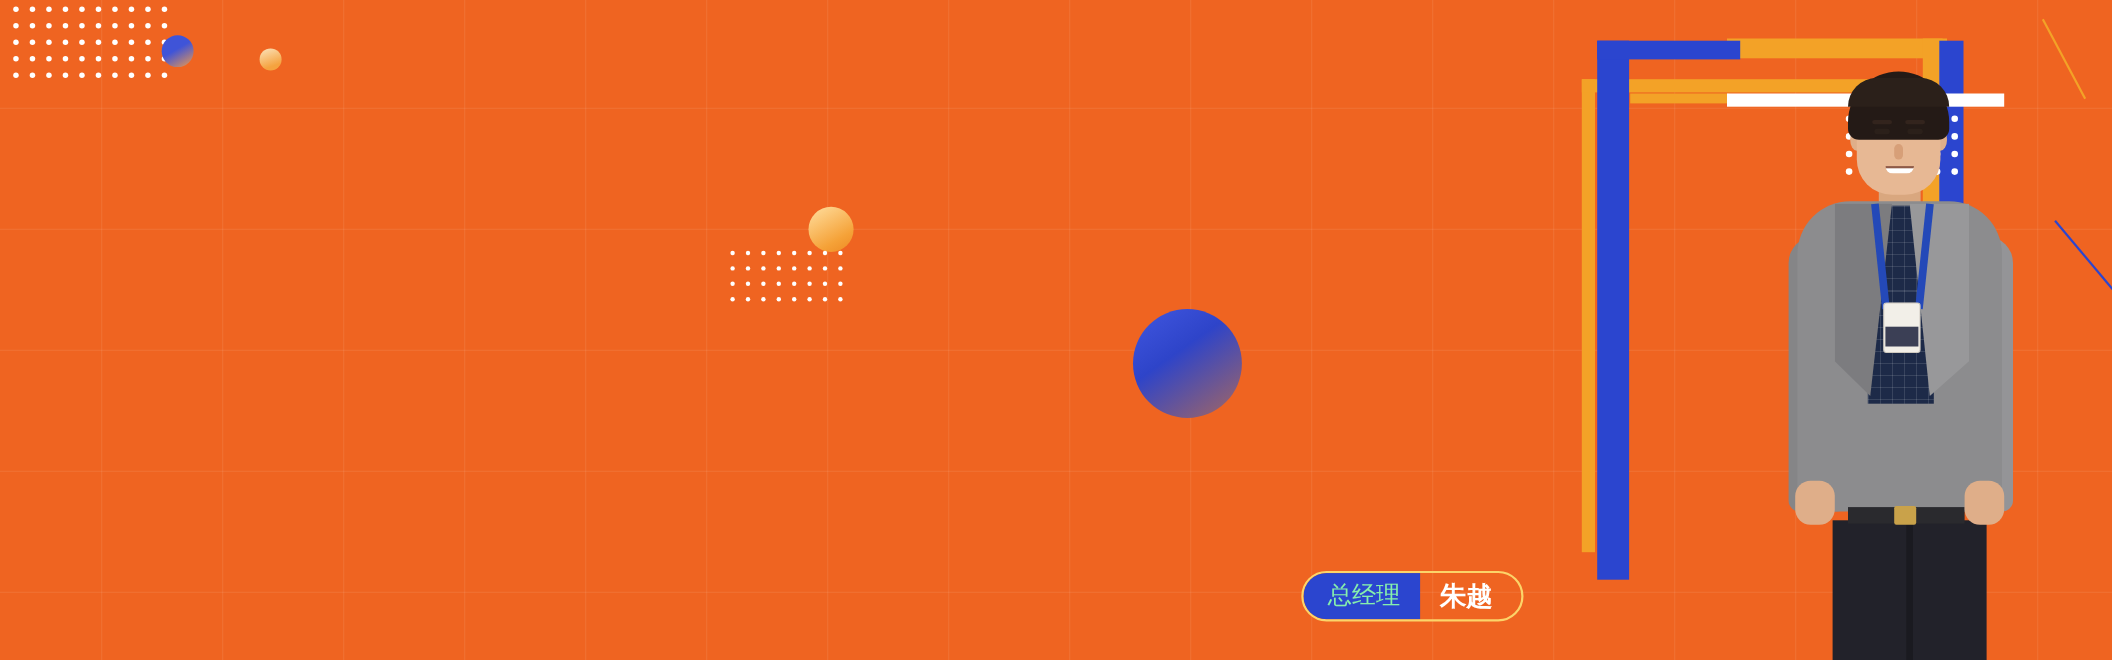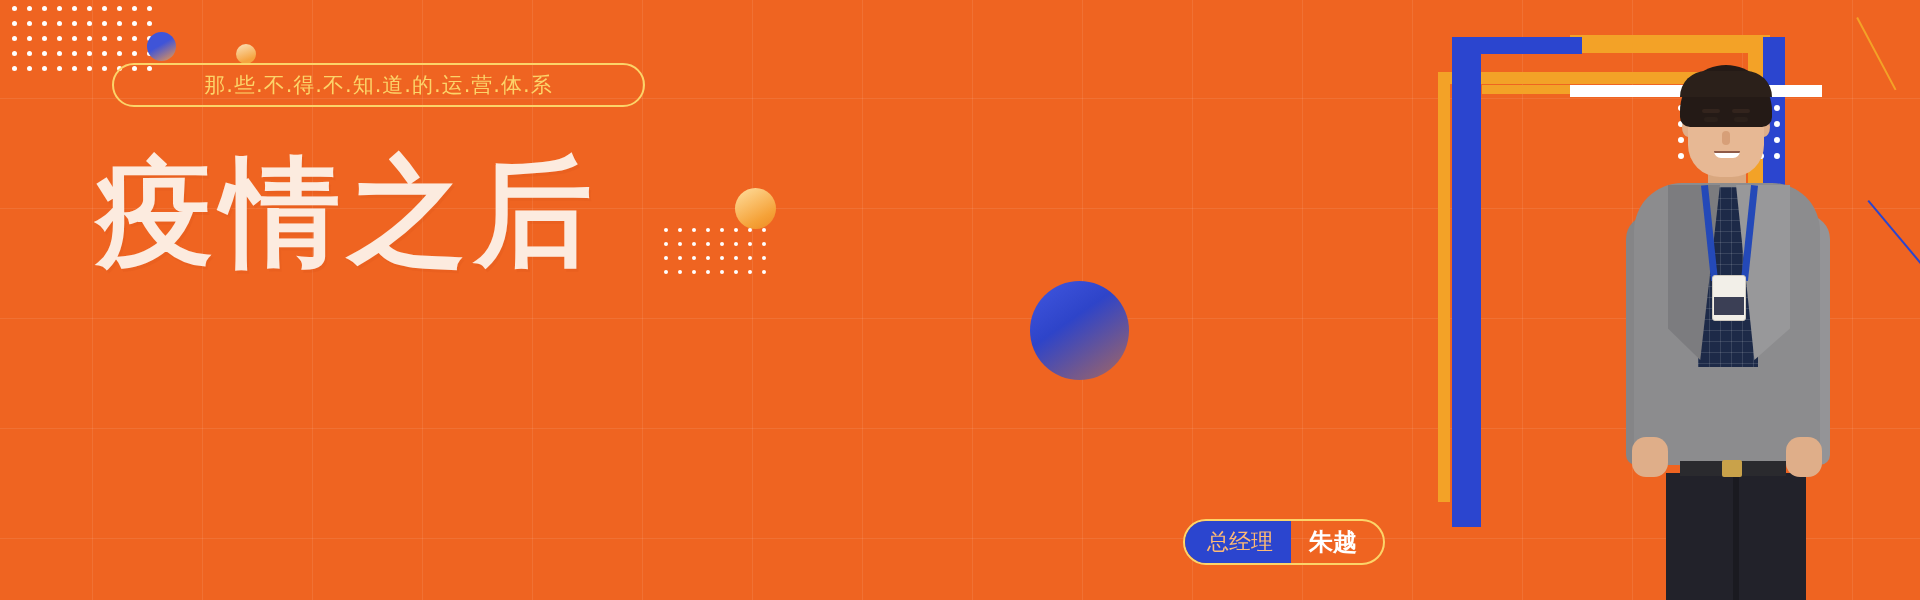--- a/index.html
+++ b/index.html
@@ -80,21 +80,21 @@
   }
 
   
   .badge {
     position:absolute; left:1183px; top:519px;
     height:46px; display:flex; align-items:stretch;
     border:2px solid #FCD469; border-radius:23px;
     overflow:hidden;
   }
   .badge .role {
-    background:#2B45CF; color:#fdba74;
+    background:#2B45CF; color:#86efac;
     display:flex; align-items:center; justify-content:center;
     padding:0 18px 0 22px; font-size:22px; line-height:1;
     font-family:"DejaVu Sans","Liberation Sans",sans-serif;
   }
   .badge .nm {
     background:transparent; color:#FFFFFF;
     display:flex; align-items:center; justify-content:center;
     padding:0 26px 0 18px; font-size:24px; font-weight:700; line-height:1;
     font-family:"DejaVu Sans","Liberation Sans",sans-serif;
   }
@@ -212,25 +212,21 @@
       <i style="left: 105px; top: 60px; width: 5px; height: 5px;"></i>
       <i style="left: 120px; top: 60px; width: 5px; height: 5px;"></i>
       <i style="left: 135px; top: 60px; width: 5px; height: 5px;"></i>
     </div>
 
   <div class="circ circ-blue-sm"></div>
   <div class="circ circ-amber-sm"></div>
   <div class="circ circ-amber-md"></div>
   <div class="circ circ-blue-lg"></div>
 
-  <div class="pill">
-    <span>那.些.不.得.不.知.道.的.运.营.体.系</span>
-  </div>
-
-  <div class="headline1">疫情之后</div>
+
 
   <div class="dots" id="dots-mid" style="left: 664px; top: 228px; width: 112px; height: 56px;">
       <i style="left: 0px; top: 0px; width: 4px; height: 4px;"></i>
       <i style="left: 14px; top: 0px; width: 4px; height: 4px;"></i>
       <i style="left: 28px; top: 0px; width: 4px; height: 4px;"></i>
       <i style="left: 42px; top: 0px; width: 4px; height: 4px;"></i>
       <i style="left: 56px; top: 0px; width: 4px; height: 4px;"></i>
       <i style="left: 70px; top: 0px; width: 4px; height: 4px;"></i>
       <i style="left: 84px; top: 0px; width: 4px; height: 4px;"></i>
       <i style="left: 98px; top: 0px; width: 4px; height: 4px;"></i>

